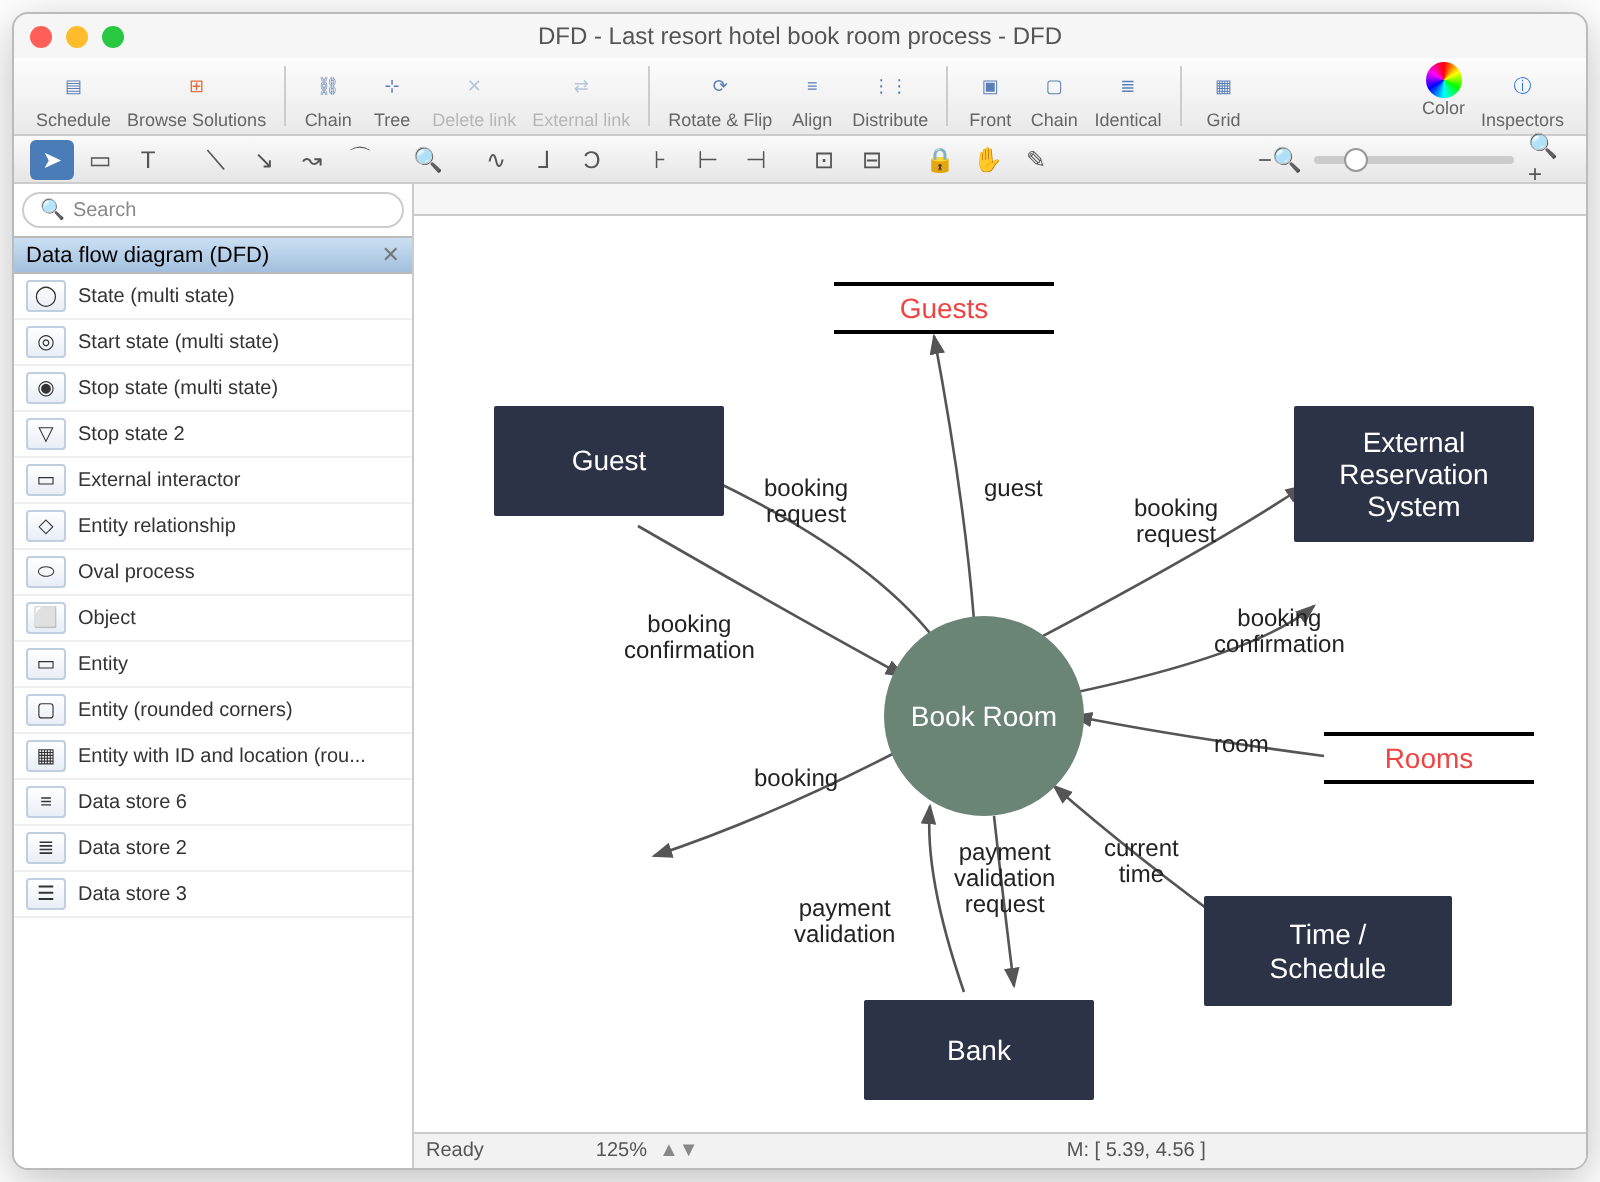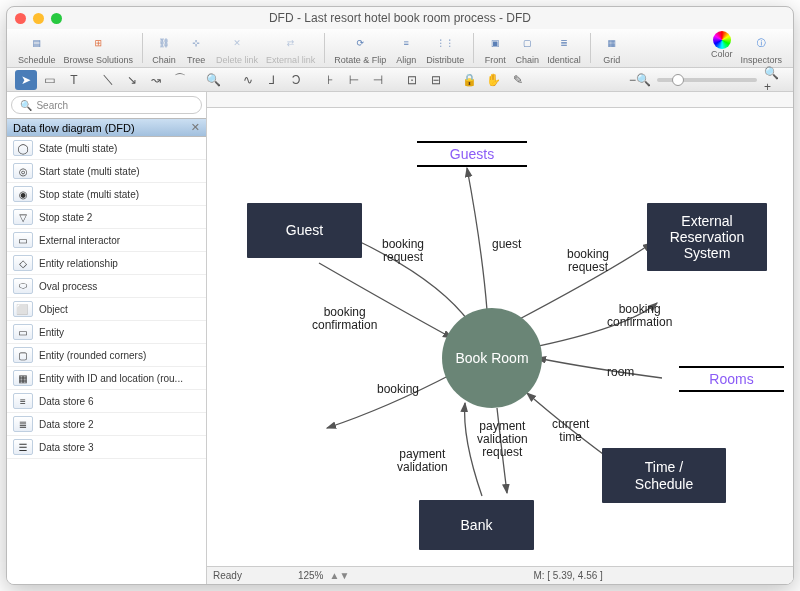--- a/index.html
+++ b/index.html
@@ -36,21 +36,21 @@
   .body{flex:1;display:flex;min-height:0;}
   .sidebar{width:200px;border-right:1px solid #ccc;display:flex;flex-direction:column;background:#fff;}
   .search{display:flex;align-items:center;margin:4px;border:1px solid #ccc;border-radius:10px;height:18px;padding:0 8px;font-size:10px;color:#888;background:#fff;gap:4px;}
   .libhdr{background:linear-gradient(#cbdff2,#a2c0de);font-size:11px;padding:2px 6px;border-top:1px solid #bbb;border-bottom:1px solid #bbb;display:flex;align-items:center;justify-content:space-between;text-align:center;}
   .liblist{flex:1;overflow:auto;}
   .librow{display:flex;align-items:center;gap:6px;padding:3px 6px;font-size:10px;color:#333;border-bottom:1px solid #eee;}
   .librow .sic{width:20px;height:16px;border:1px solid #bfcfe0;background:linear-gradient(#fff,#e8eef6);border-radius:2px;display:flex;align-items:center;justify-content:center;}
   .canvaswrap{flex:1;display:flex;flex-direction:column;background:#fff;}
   .canvas{flex:1;position:relative;overflow:hidden;background:#fff;}
   .entity{position:absolute;background:var(--entity-dark);color:#fff;font-size:14px;display:flex;align-items:center;justify-content:center;text-align:center;padding:6px 10px;border-radius:1px;line-height:1.15;}
-  .store{position:absolute;font-size:14px;color:#8b5cf6;text-align:center;}
+  .store{position:absolute;font-size:14px;color:#ef4444;text-align:center;}
   .store .bar{height:2px;background:#000;margin:3px 0;}
   .process{position:absolute;width:100px;height:100px;border-radius:50%;background:var(--process);color:#fff;display:flex;align-items:center;justify-content:center;font-size:14px;}
   .flowlbl{position:absolute;font-size:12px;color:#222;line-height:1.1;text-align:center;}
   svg.arrows{position:absolute;inset:0;}
   .statusbar{height:18px;border-top:1px solid #ccc;background:#f2f2f2;display:flex;align-items:center;font-size:10px;color:#555;padding:0 6px;}
   .ruler{height:16px;border-bottom:1px solid #ccc;background:#f7f7f7;display:flex;align-items:center;font-size:10px;color:#666;padding-left:6px;gap:10px;}
   .coord{flex:1;text-align:center;}
 </style>
 </head>
 <body>
@@ -260,33 +260,33 @@
             <path d="M275,388 Q255,330 258,295"></path>
             <path d="M415,360 Q360,320 320,285"></path>
           </g>
         </svg>
 
         <div class="store" style="left:210px;top:30px;width:110px">
           <div class="bar"></div>
             <div>Guests</div>
             <div class="bar"></div>
         </div>
-        <div class="store" style="left:472px;top:255px;width:105px">
+        <div class="store" style="left:455px;top:255px;width:105px">
           <div class="bar"></div>
             <div>Rooms</div>
             <div class="bar"></div>
         </div>
 
         <div class="entity" style="left:40px;top:95px;width:115px;height:55px">Guest</div>
         <div class="entity" style="left:440px;top:95px;width:120px;height:68px;white-space:pre-line">External
 Reservation
 System</div>
         <div class="entity" style="left:395px;top:340px;width:124px;height:55px;white-space:pre-line">Time /
 Schedule</div>
-        <div class="entity" style="left:212px;top:392px;width:115px;height:50px">Bank</div>
+        <div class="entity" style="left:225px;top:392px;width:115px;height:50px">Bank</div>
 
         <div class="process" style="left:235px;top:200px">Book Room</div>
 
         <div class="flowlbl" style="left:175px;top:130px;white-space:pre-line">booking
 request</div>
         <div class="flowlbl" style="left:285px;top:130px">guest</div>
         <div class="flowlbl" style="left:360px;top:140px;white-space:pre-line">booking
 request</div>
         <div class="flowlbl" style="left:105px;top:198px;white-space:pre-line">booking
 confirmation</div>

